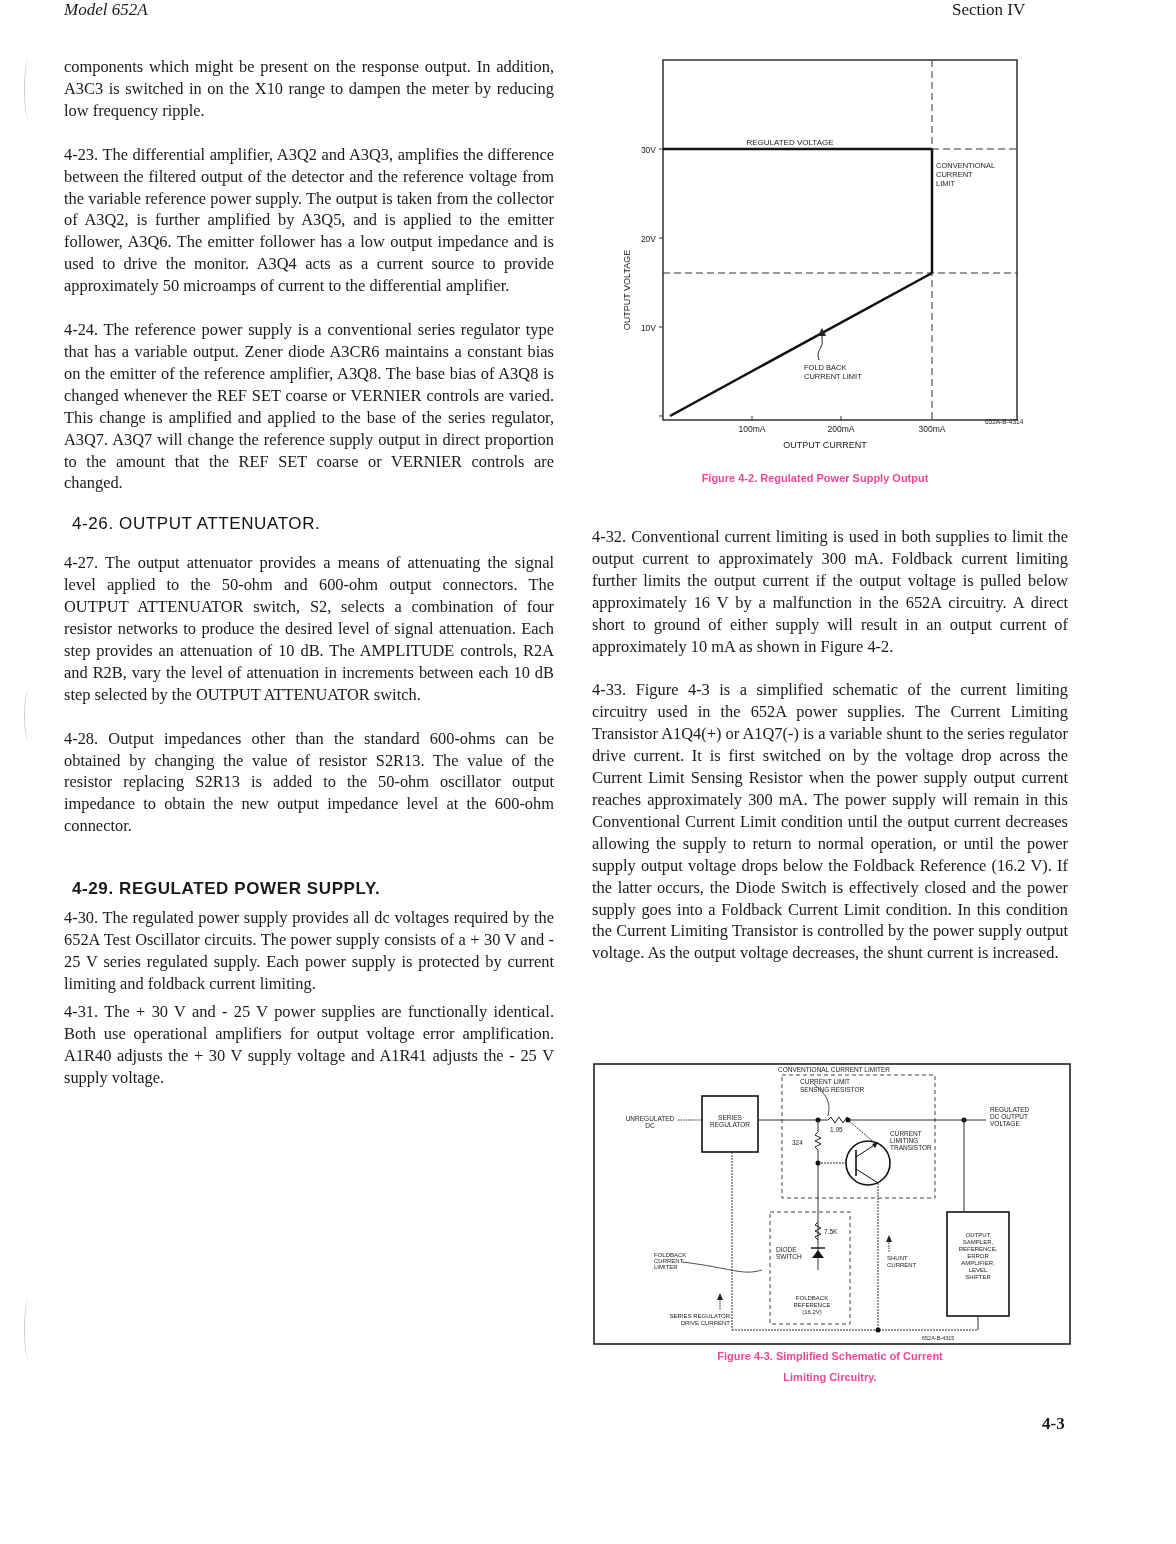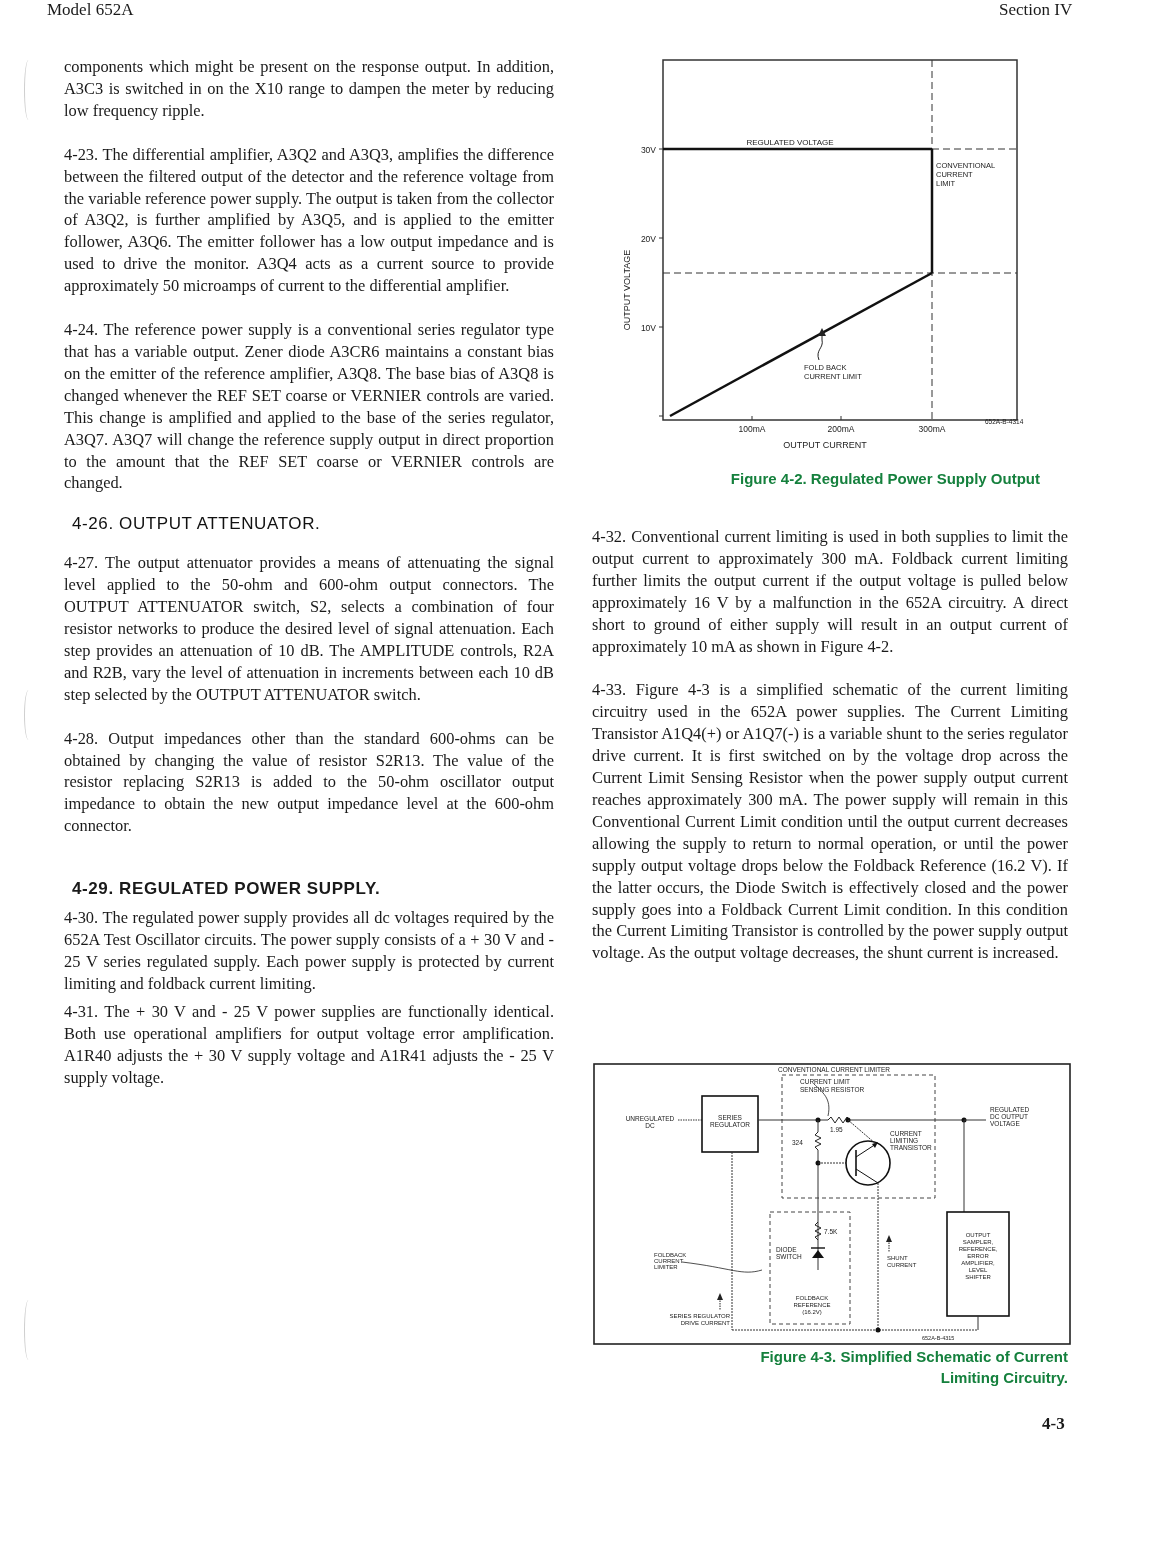--- a/index.html
+++ b/index.html
@@ -4,30 +4,30 @@
 <style>
   html, body { margin:0; padding:0; background:#ffffff; }
   body { width:1176px; height:1544px; position:relative; overflow:hidden;
          font-family:"Liberation Serif", "DejaVu Serif", serif; color:#1a1a1a; }
   .hdr { position:absolute; top:0px; font-size:17px; }
   .col { position:absolute; }
   .p { font-size:16.4px; line-height:21.9px; text-align:justify; margin:0; }
   .heading { font-family:"Liberation Sans", "DejaVu Sans", sans-serif; font-weight:bold;
              font-size:17px; letter-spacing:0.6px; margin:8px; }
   .caption { font-family:"Liberation Sans", "DejaVu Sans", sans-serif; font-weight:bold;
-             font-size:15px; text-align:right; line-height:21px; color:#15803d; }
+             font-size:11px; text-align:center; line-height:21px; color:#ec4899; }
   svg text { font-family:"Liberation Sans", "DejaVu Sans", sans-serif; fill:#222; }
   .pagenum { position:absolute; font-size:17px; }
   .scan-mark { position:absolute; width:8px; border-left:1px solid #cfcfcf; border-radius:50%; }
 </style>
 </head>
 <body>
 
-<div class="hdr" style="left:47px;">Model 652A</div>
-<div class="hdr" style="left:999px;">Section IV</div>
+<div class="hdr" style="left:64px;font-style:italic;">Model 652A</div>
+<div class="hdr" style="left:952px;">Section IV</div>
 
 <div class="scan-mark" style="left:24px; top:60px; height:60px;"></div>
 <div class="scan-mark" style="left:24px; top:690px; height:50px;"></div>
 <div class="scan-mark" style="left:24px; top:1300px; height:60px;"></div>
 
 <div class="col" style="left:64px; top:56px; width:490px;">
   <p class="p">components which might be present on the response output. In addition, A3C3 is switched in on the X10 range to dampen the meter by reducing low frequency ripple.</p>
   <p class="p" style="margin-top:22px;">4-23. The differential amplifier, A3Q2 and A3Q3, amplifies the difference between the filtered output of the detector and the reference voltage from the variable reference power supply. The output is taken from the collector of A3Q2, is further amplified by A3Q5, and is applied to the emitter follower, A3Q6. The emitter follower has a low output impedance and is used to drive the monitor. A3Q4 acts as a current source to provide approximately 50 microamps of current to the differential amplifier.</p>
   <p class="p" style="margin-top:22px;">4-24. The reference power supply is a conventional series regulator type that has a variable output. Zener diode A3CR6 maintains a constant bias on the emitter of the reference amplifier, A3Q8. The base bias of A3Q8 is changed whenever the REF SET coarse or VERNIER controls are varied. This change is amplified and applied to the base of the series regulator, A3Q7. A3Q7 will change the reference supply output in direct proportion to the amount that the REF SET coarse or VERNIER controls are changed.</p>
   <h3 class="heading" style="margin-top:20px; font-weight:normal; color:#111;">4-26. OUTPUT ATTENUATOR.</h3>

